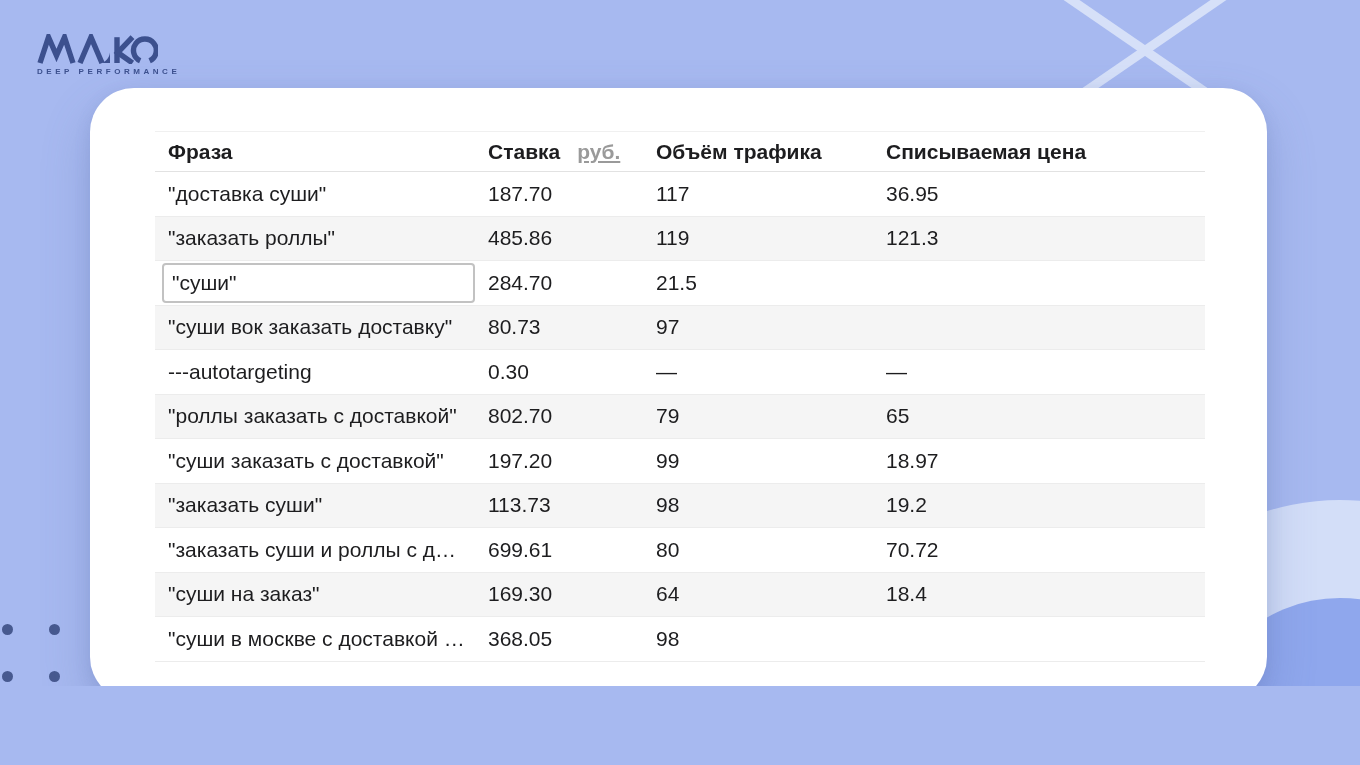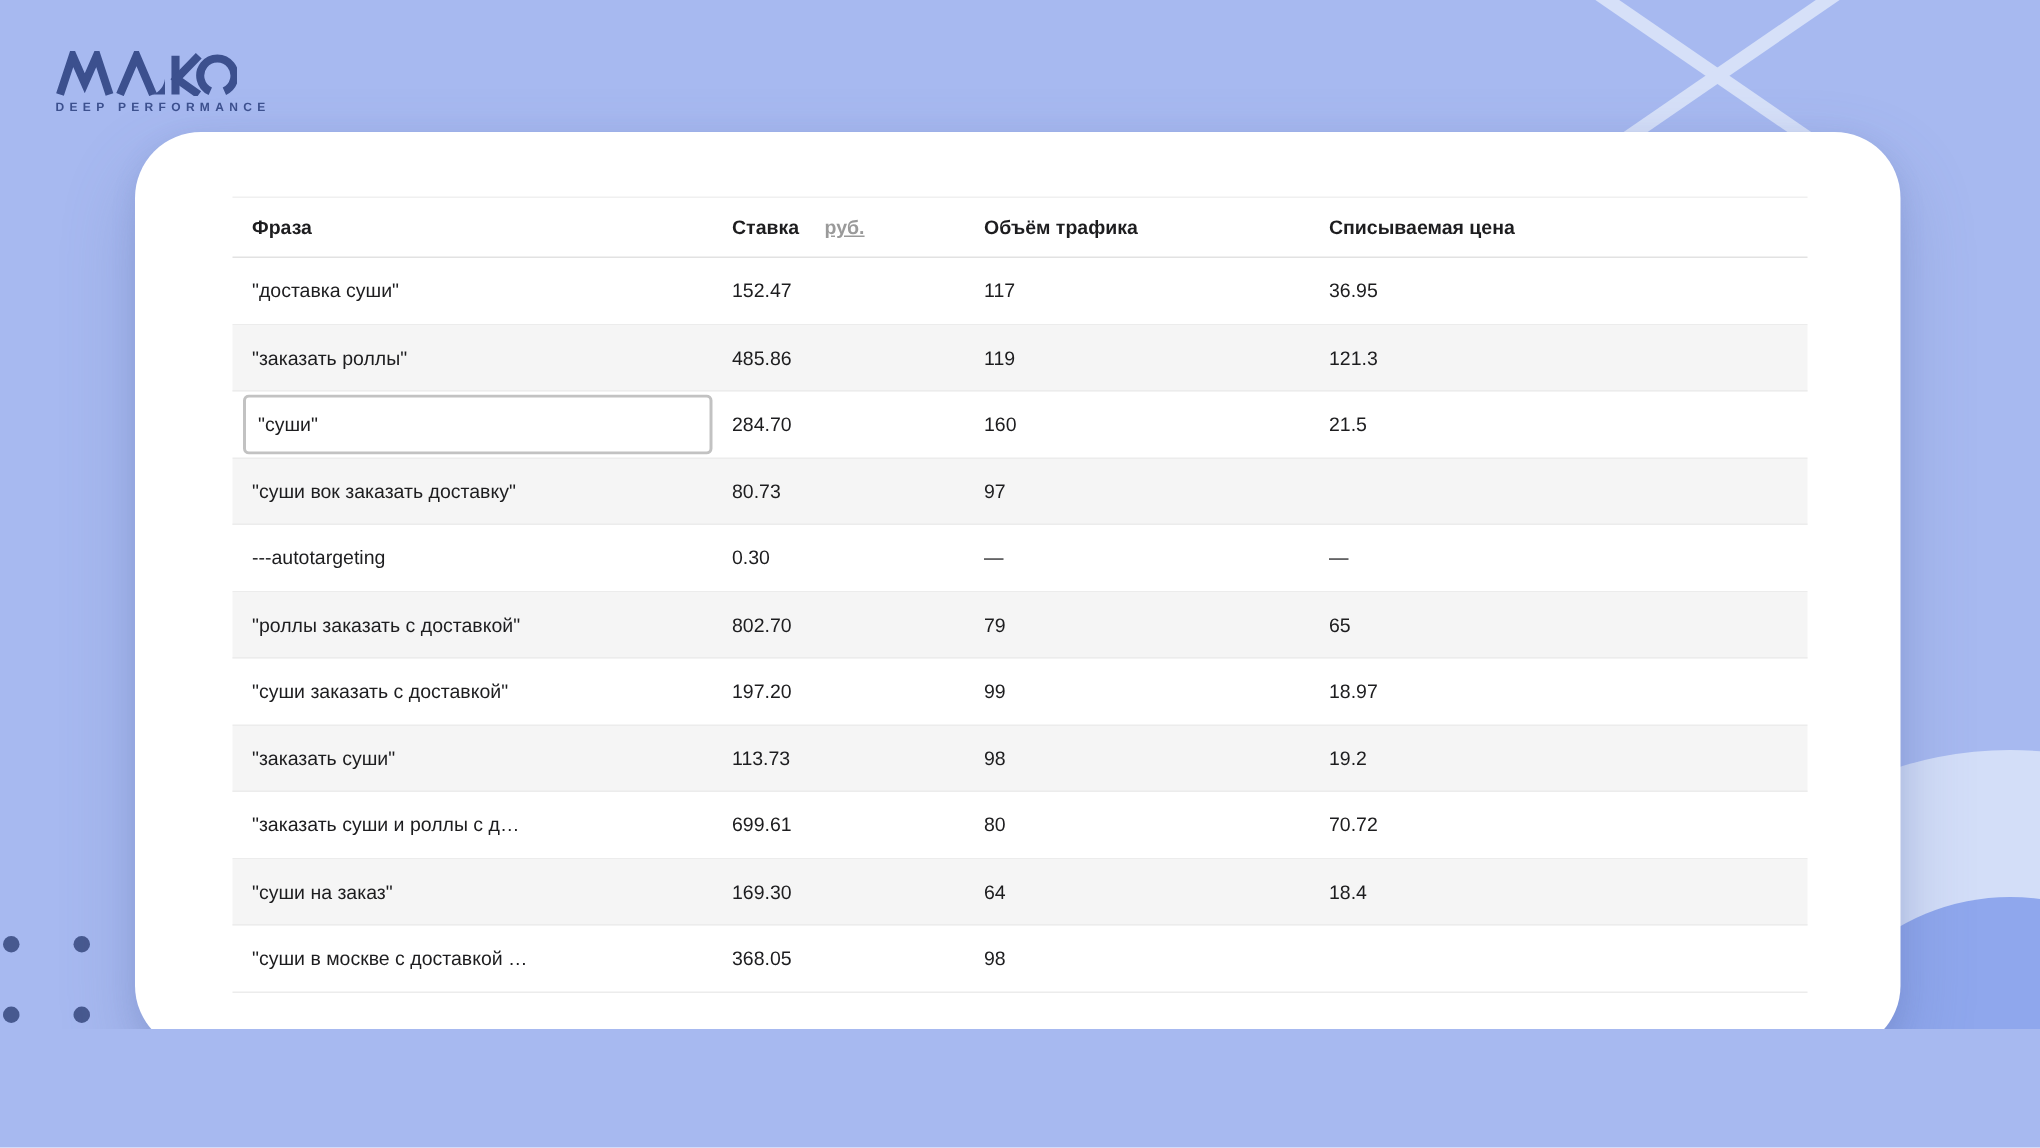--- a/index.html
+++ b/index.html
@@ -24,21 +24,21 @@
   .logo svg{display:block;}
   .logo .tagline{margin-top:3px;font-size:8px;font-weight:bold;letter-spacing:3.55px;
                  color:#3c508e;white-space:nowrap;}
 
   
   .card{position:absolute;left:90px;top:88px;width:1177px;height:613px;background:#ffffff;
         border-radius:44px;z-index:2;
         box-shadow:0 22px 48px rgba(88,108,170,.30),0 5px 16px rgba(88,108,170,.16);}
 
   
-  .table{position:absolute;left:65px;top:43px;width:1050px;color:#1d1d1f;font-size:13px;}
+  .table{position:absolute;left:65px;top:43px;width:1050px;color:#1d1d1f;font-size:21px;}
   .thead,.trow{display:grid;grid-template-columns:327px 168px 230px 325px;align-items:center;}
   .thead{height:39px;border-top:1px solid #f0f0f0;border-bottom:1px solid #e2e2e2;font-weight:bold;}
   .trow{height:43.5px;border-bottom:1px solid #ececec;}
   .trow.alt{background:#f5f5f5;}
   .cell{padding-left:6px;white-space:nowrap;overflow:hidden;}
   .cell.phrase,.thead .cell:first-child{padding-left:13px;}
   .unit{font-weight:bold;color:#9a9a9a;margin-left:17px;text-decoration:underline;}
   .trow.selected .cell.phrase{padding-left:7px;}
   .phrase-box{display:flex;align-items:center;box-sizing:border-box;width:313px;height:40px;
               background:#fff;border:2px solid #c2c2c2;border-radius:4px;padding-left:8px;}
@@ -93,36 +93,35 @@
         <div class="cell">
           <span>Объём трафика</span>
         </div>
         <div class="cell">
           <span>Списываемая цена</span>
         </div>
       </div>
       <div id="table-body">
           <div class="trow">
             <div class="cell phrase">"доставка суши"</div>
-            <div class="cell num">152.47</div>
+            <div class="cell num">187.70</div>
             <div class="cell num">117</div>
             <div class="cell num">36.95</div>
           </div>
           <div class="trow alt">
             <div class="cell phrase">"заказать роллы"</div>
             <div class="cell num">485.86</div>
             <div class="cell num">119</div>
             <div class="cell num">121.3</div>
           </div>
           <div class="trow selected">
             <div class="cell phrase">
               <span class="phrase-box">"суши"</span>
             </div>
             <div class="cell num">284.70</div>
-            <div class="cell num">160</div>
             <div class="cell num">21.5</div>
           </div>
           <div class="trow alt">
             <div class="cell phrase">"суши вок заказать доставку"</div>
             <div class="cell num">80.73</div>
             <div class="cell num">97</div>
           </div>
           <div class="trow">
             <div class="cell phrase">---autotargeting</div>
             <div class="cell num">0.30</div>

